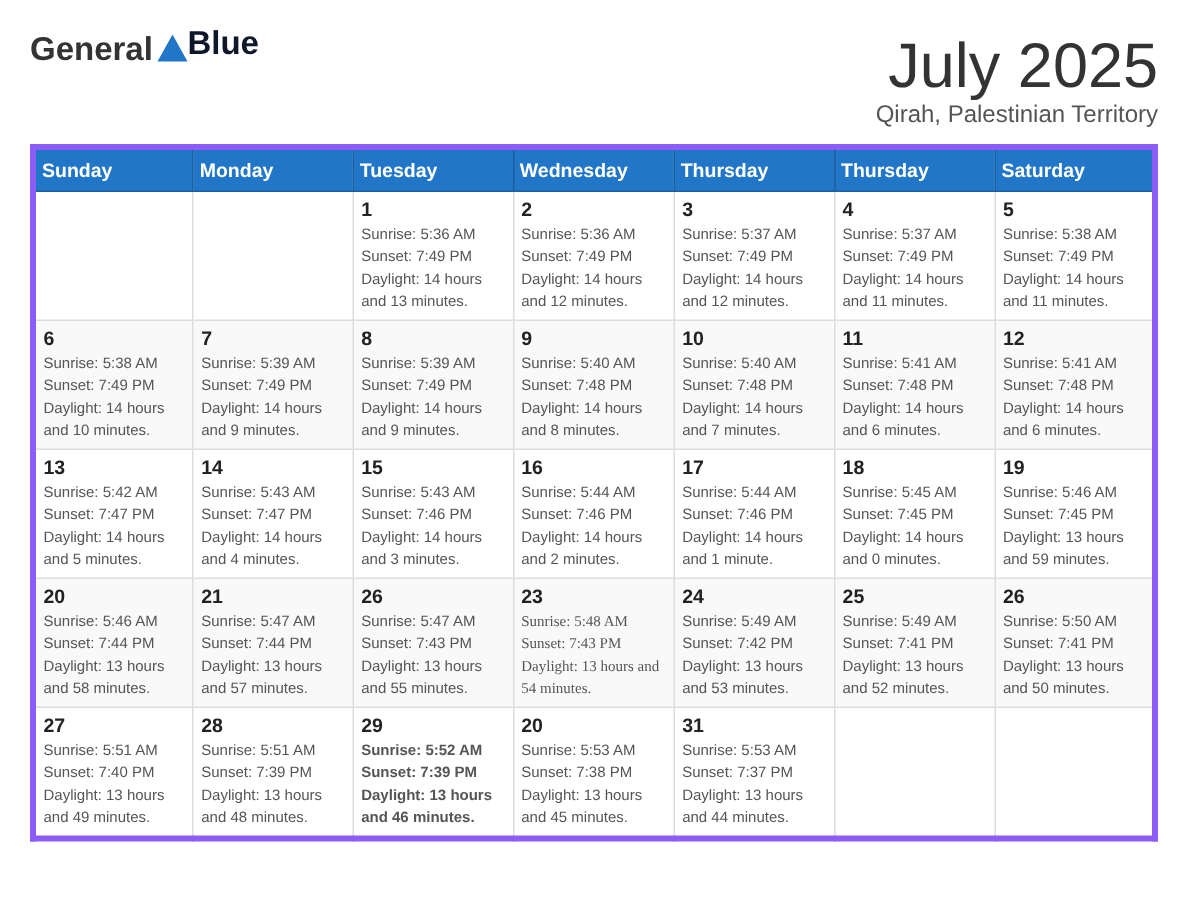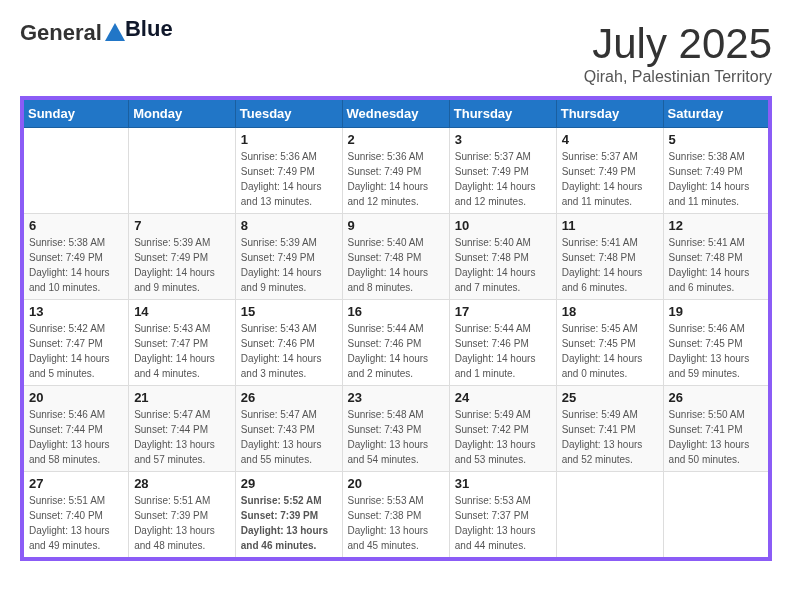--- a/index.html
+++ b/index.html
@@ -252,21 +252,21 @@
 Daylight: 13 hours and 57 minutes.</div>
         </td>
         <td>
           <span class="day-num">26</span>
           <div class="day-info" style="white-space: pre-line;">Sunrise: 5:47 AM
 Sunset: 7:43 PM
 Daylight: 13 hours and 55 minutes.</div>
         </td>
         <td>
           <span class="day-num">23</span>
-          <div class="day-info" style="white-space: pre-line;">Sunrise: 5:48 AM
+          <div class="day-info" style="white-space: pre-line; font-family: Liberation Serif, serif;">Sunrise: 5:48 AM
 Sunset: 7:43 PM
 Daylight: 13 hours and 54 minutes.</div>
         </td>
         <td>
           <span class="day-num">24</span>
           <div class="day-info" style="white-space: pre-line;">Sunrise: 5:49 AM
 Sunset: 7:42 PM
 Daylight: 13 hours and 53 minutes.</div>
         </td>
         <td>

